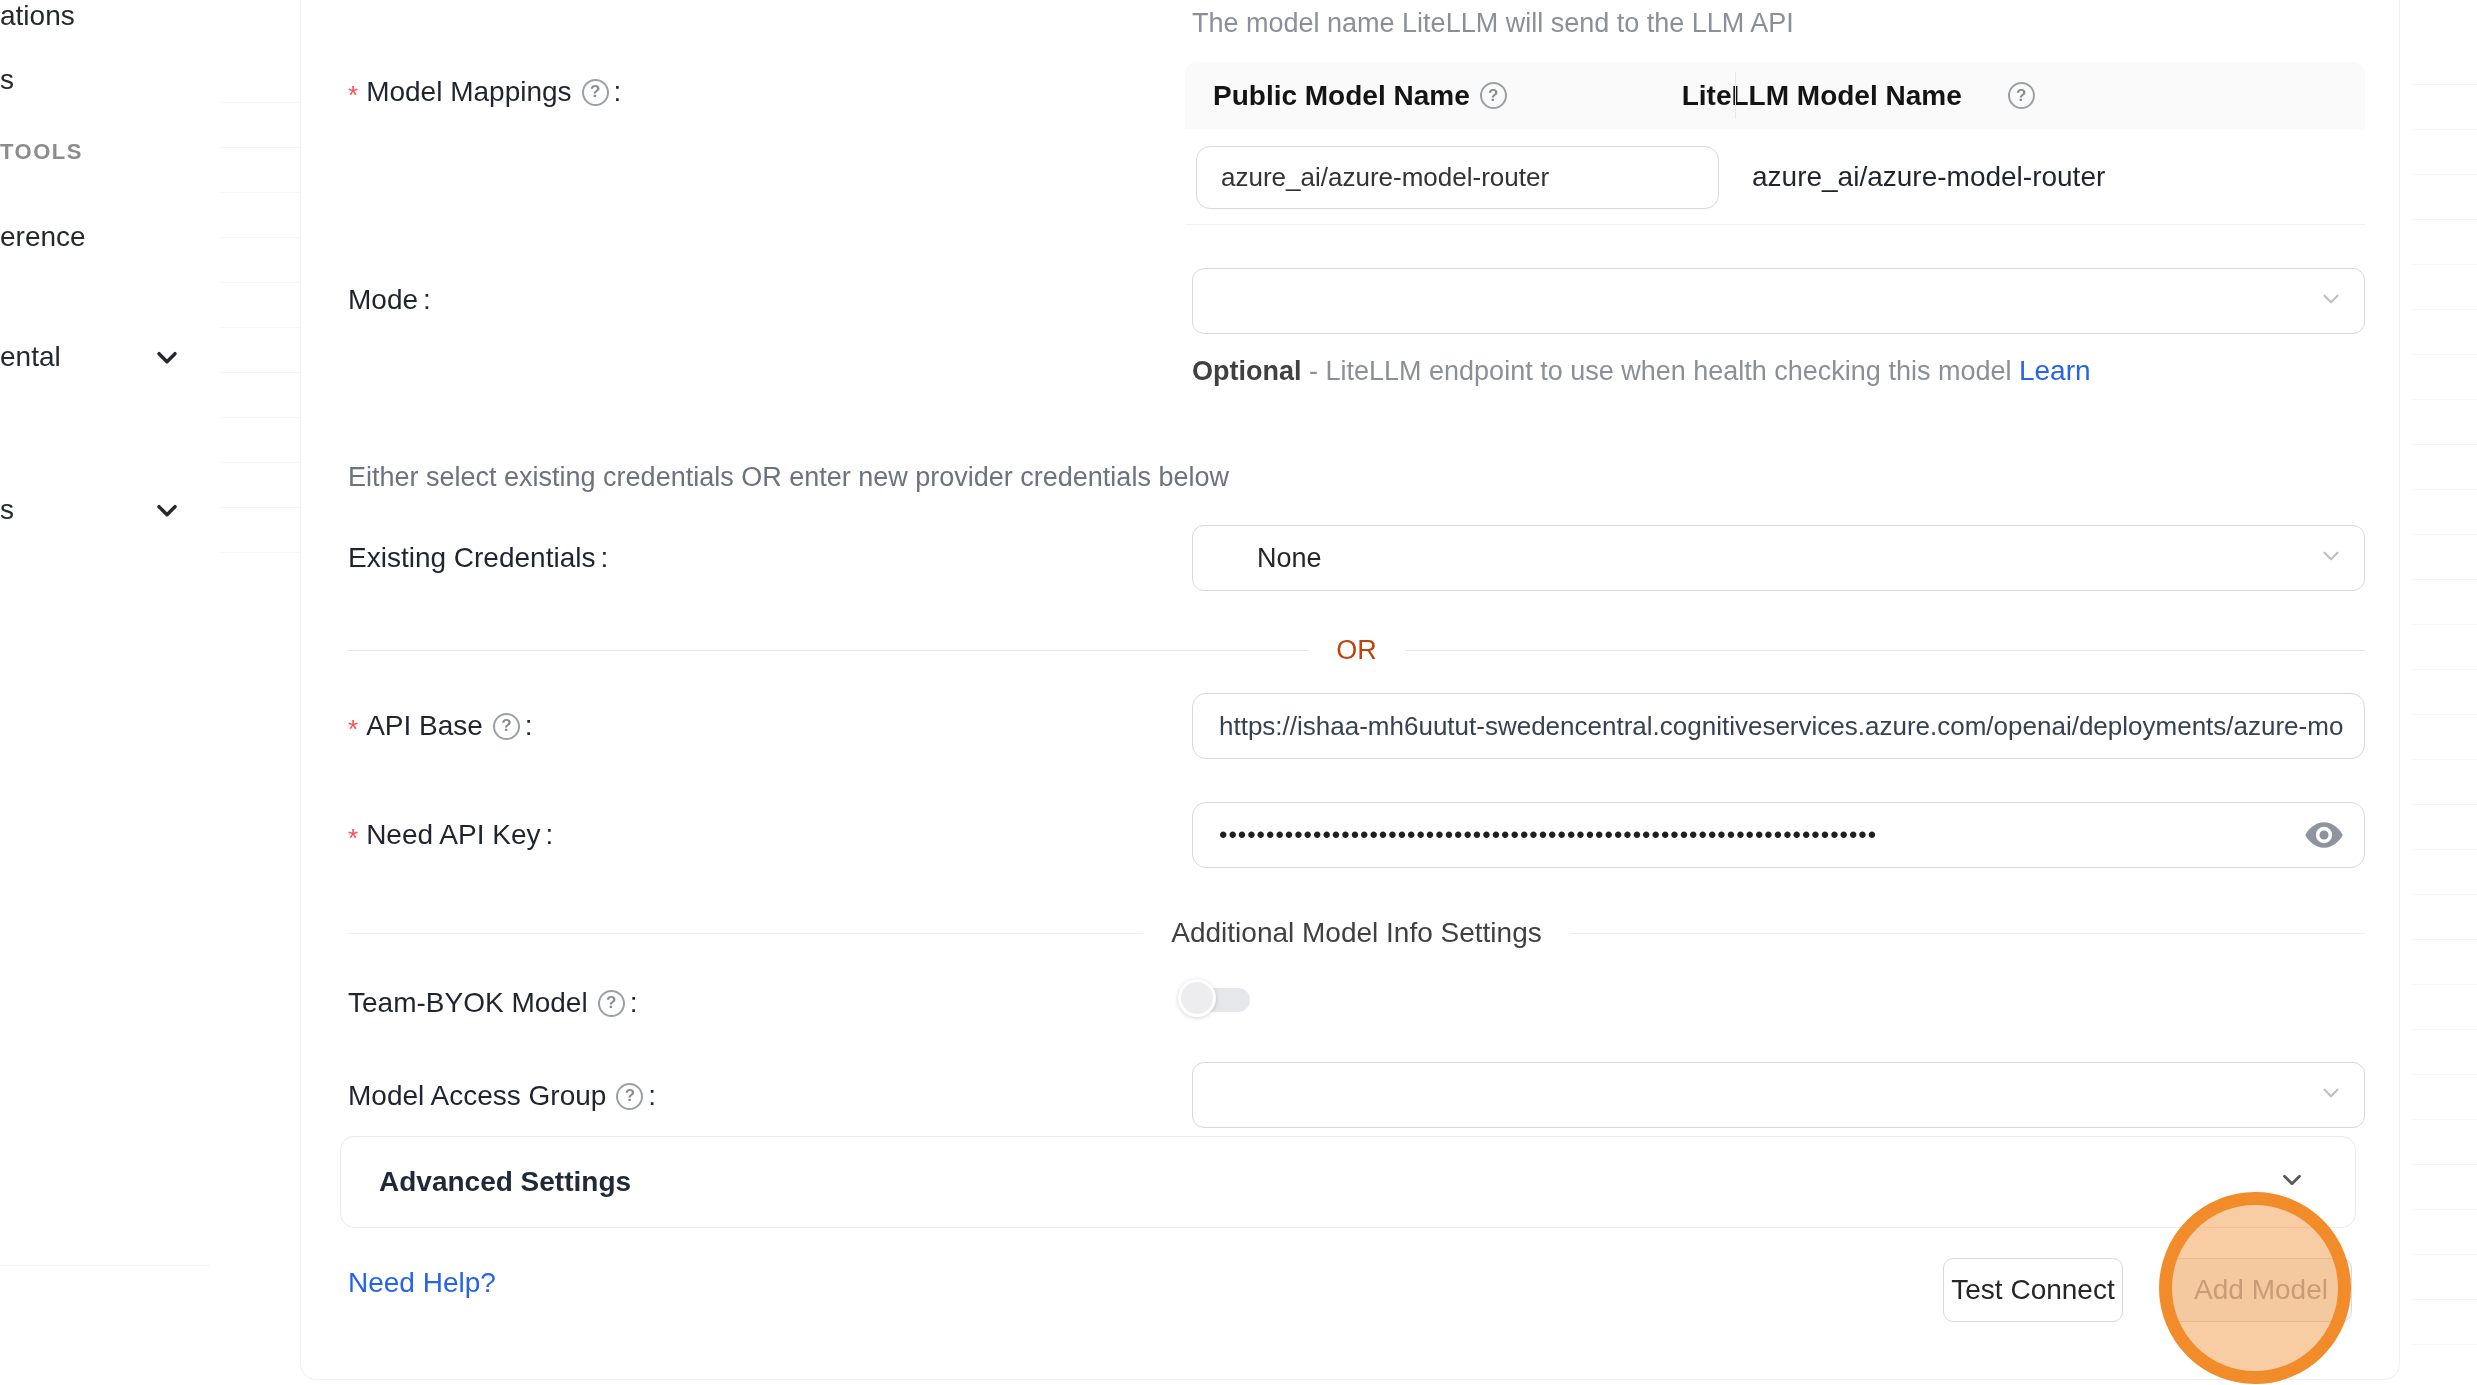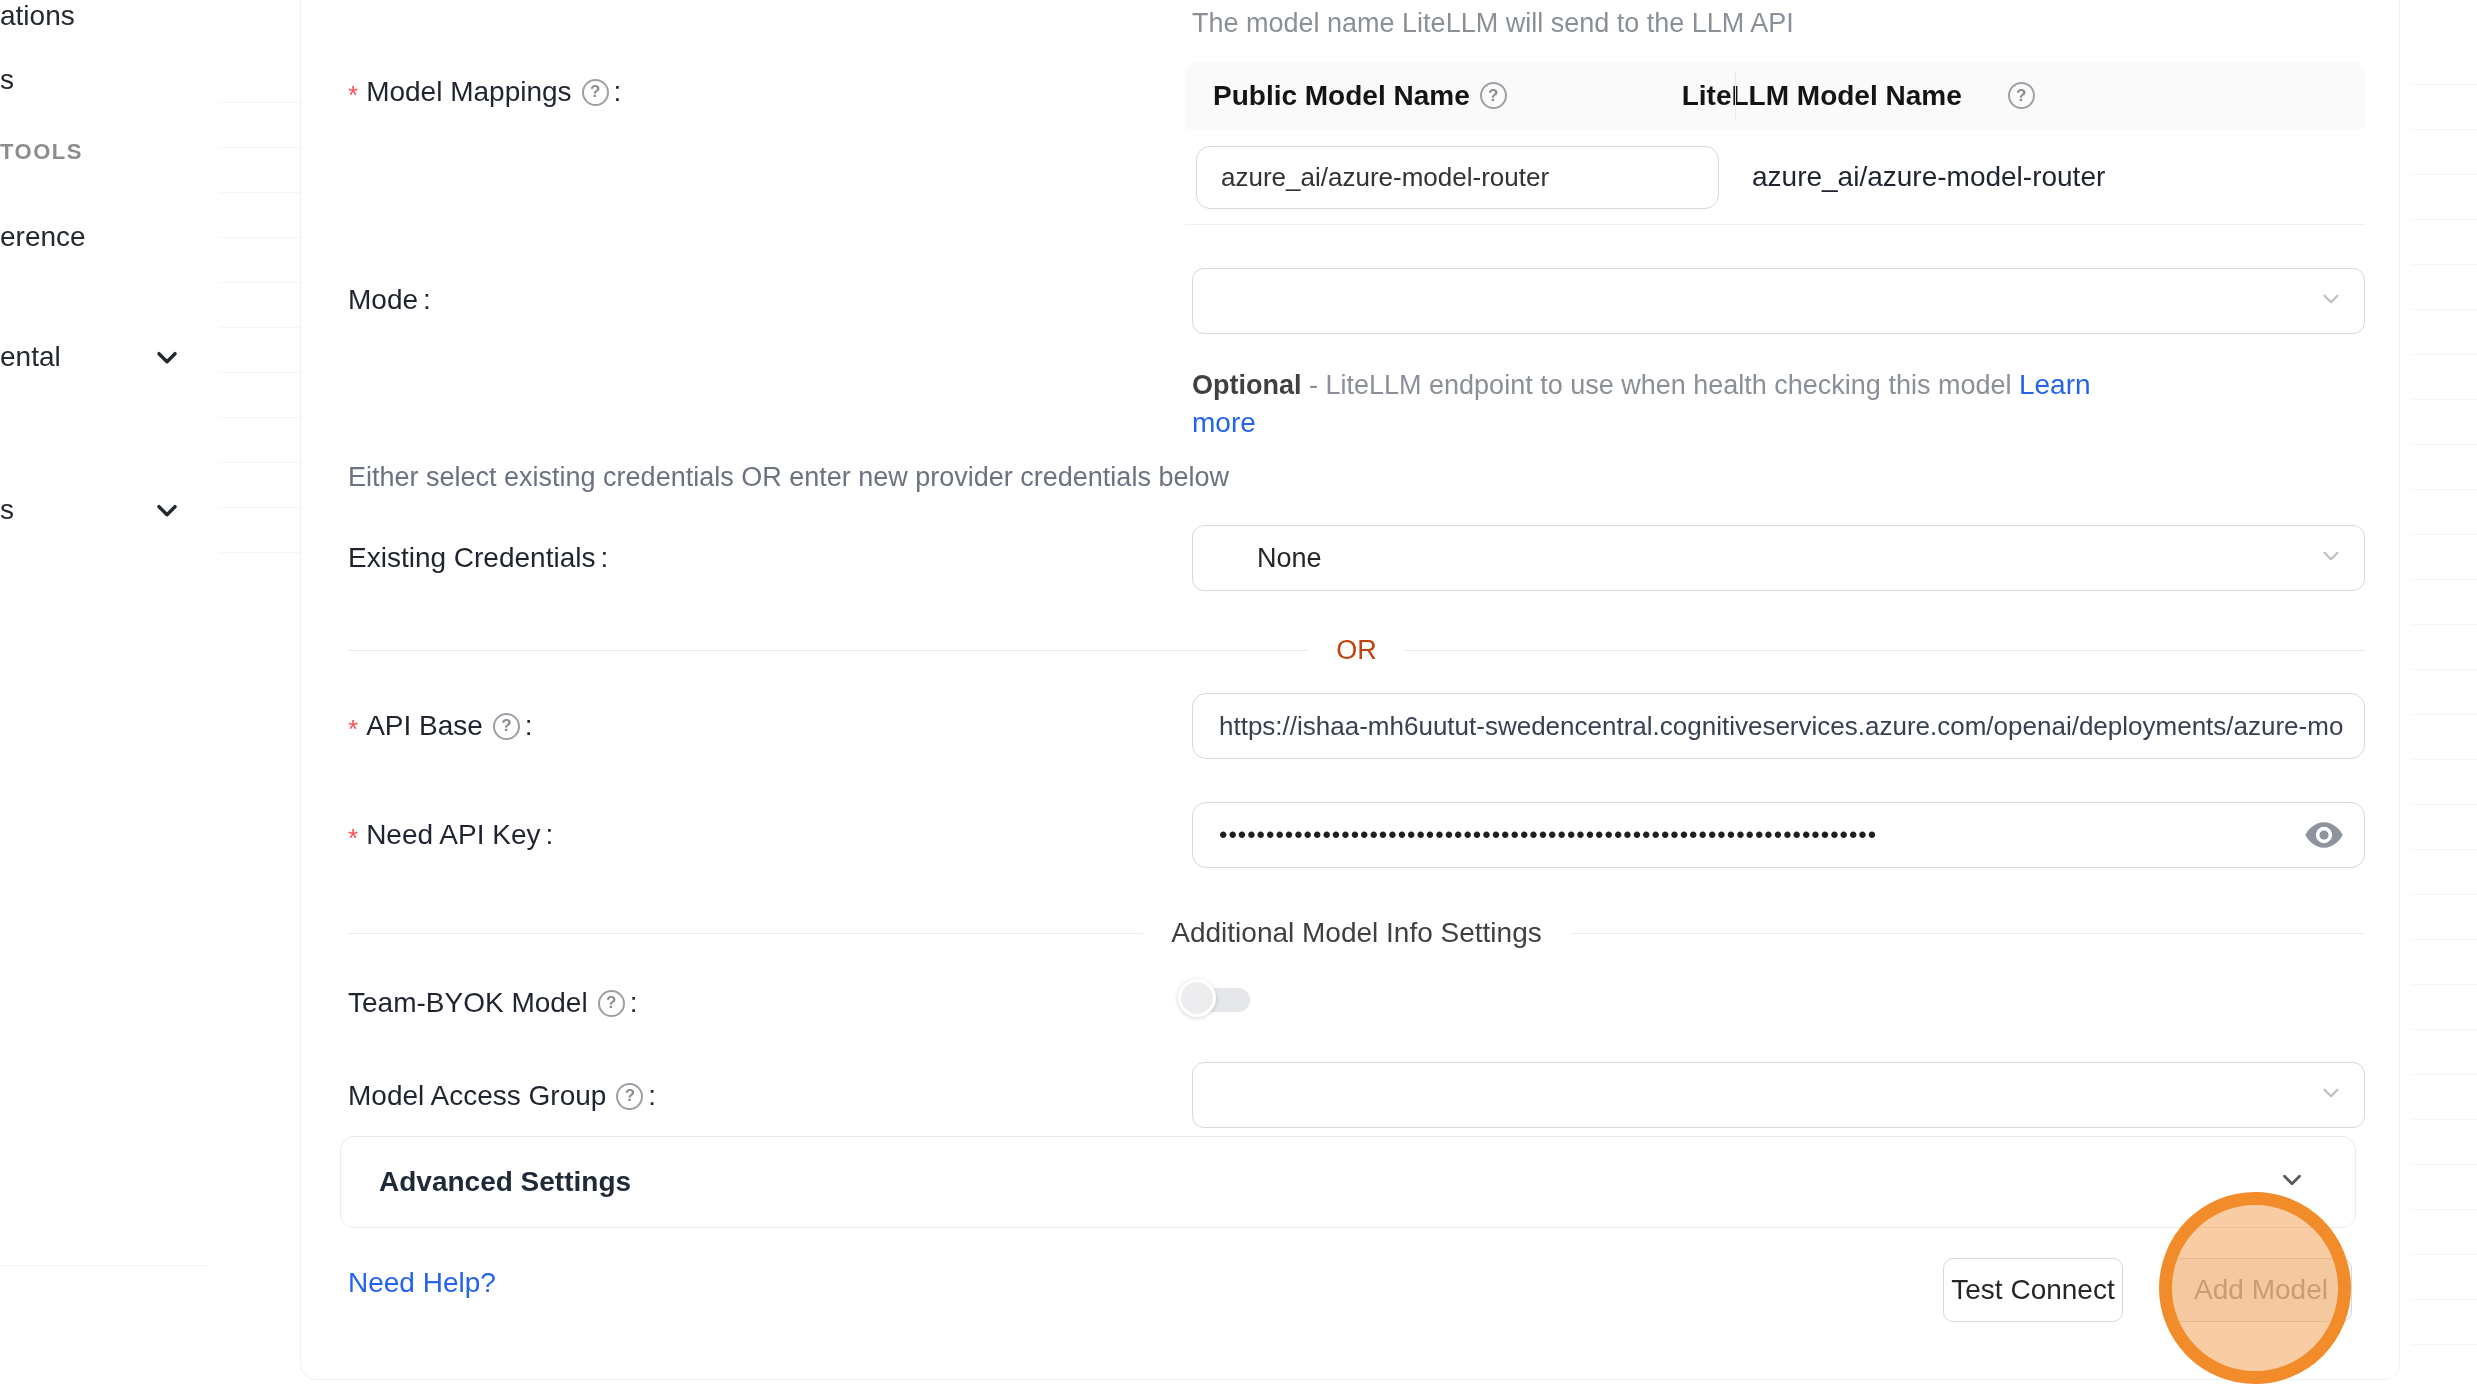--- a/index.html
+++ b/index.html
@@ -56,21 +56,21 @@
   .adv .lbl{font-size:28px;font-weight:700;color:#1f2937;margin-left:38px;}
   .adv .chev{position:absolute;right:48px;top:50%;transform:translateY(-50%);}
   
   .link{color:#2563eb;font-size:28px;cursor:pointer;}
   .btn{position:absolute;top:1258px;height:64px;border-radius:10px;box-sizing:border-box;
     display:flex;align-items:center;justify-content:center;font-size:28px;cursor:pointer;}
   .btn-default{left:1943px;width:180px;background:#fff;border:1px solid #d9d9d9;color:#262626;}
   .btn-disabled{left:2170px;width:182px;background:#f7f7f7;border:1px solid #d9d9d9;color:#9f9aa5;}
   .click-ring{position:absolute;left:2159px;top:1192px;width:192px;height:192px;border-radius:50%;
     border:13px solid #f28c2b;background:rgba(244,156,74,0.5);box-sizing:border-box;pointer-events:none;}
-  .mode-help{position:absolute;left:1192px;top:366px;font-size:27px;line-height:38px;color:#8a8f98;}
+  .mode-help{position:absolute;left:1192px;top:352px;font-size:27px;line-height:38px;color:#8a8f98;}
   .mode-help b{color:#404040;}
   .mask{font-size:24px;color:#1f1f1f;letter-spacing:1px;padding:0 70px 0 26px;overflow:hidden;
     white-space:nowrap;width:100%;box-sizing:border-box;}
   .eye-btn{position:absolute;right:16px;top:50%;transform:translateY(-50%);width:48px;height:40px;
     display:flex;align-items:center;justify-content:center;cursor:pointer;}
 </style>
 </head>
 <body>
 
 <div class="abs faint-rows" style="left:220px;top:58px;width:80px;height:520px;"></div>
@@ -147,21 +147,20 @@
   <span class="sel-chevron">
     <svg width="26" height="26" viewBox="0 0 24 24" fill="none">
         <path d="M6 9l6 6 6-6" stroke="#bfbfbf" stroke-width="2" stroke-linecap="round" stroke-linejoin="round"></path>
       </svg>
   </span>
 </div>
 <div class="mode-help">
   <div>
     <b>Optional</b><span> - LiteLLM endpoint to use when health checking this model </span><span class="link">Learn</span>
   </div>
-  <div><span class="link">more</span></div>
 </div>
 
 <div class="helper" style="left:348px;top:462px;color:#6b7280;">Either select existing credentials OR enter new provider credentials below</div>
 
 <div class="row-label" style="top:538px;">
   <span>Existing Credentials</span>
   <span class="colon">:</span>
 </div>
 <div class="field" style="top:525px;padding-left:38px;">
   <span class="sel-value">None</span>

